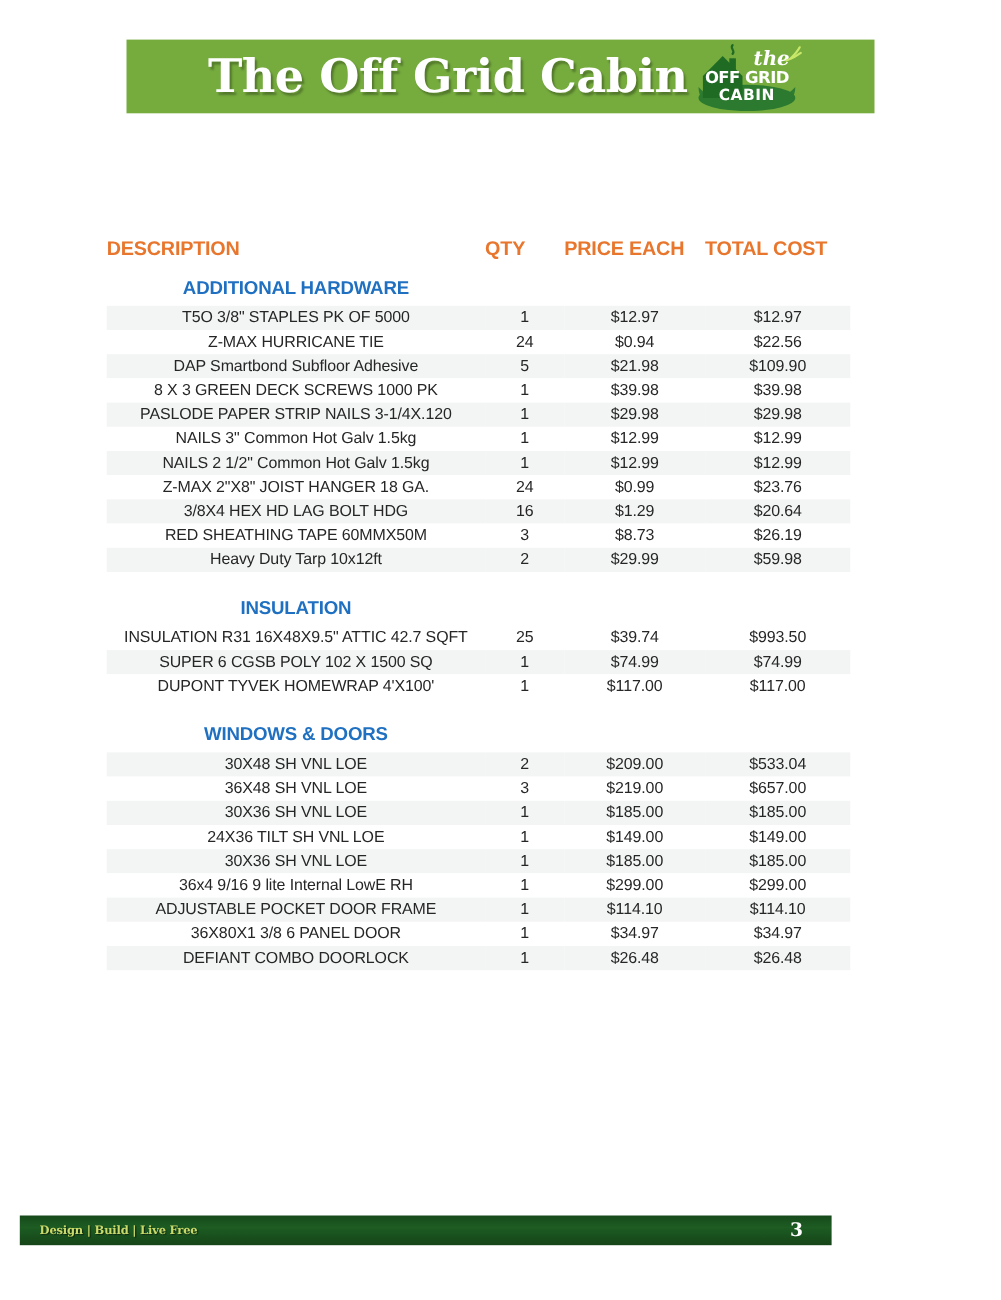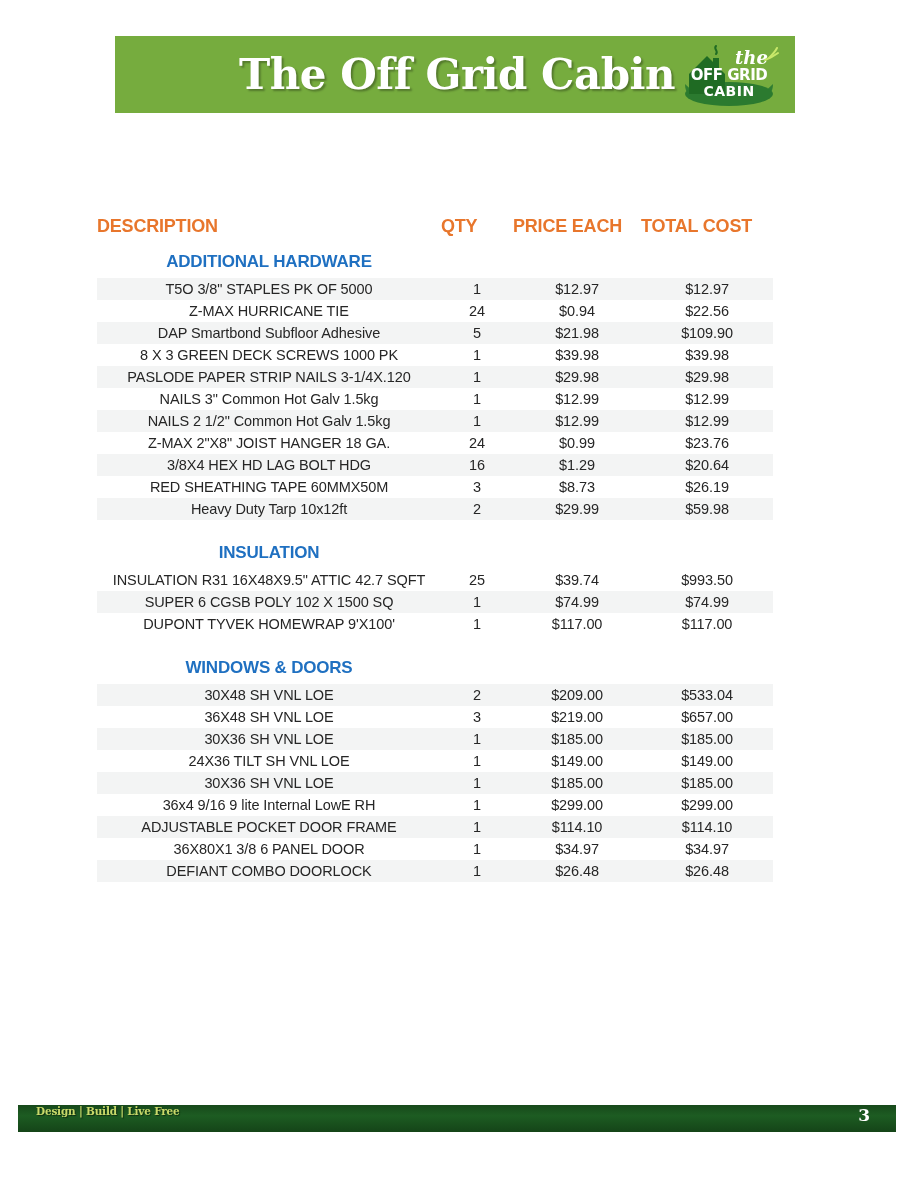--- a/index.html
+++ b/index.html
@@ -14,25 +14,25 @@
     font-family: "Liberation Sans", sans-serif;
     -webkit-font-smoothing: antialiased;
   }
 
   
   .banner {
     position: absolute;
     left: 115px;
     top: 36px;
     width: 680px;
-    height: 77px;
+    height: 67px;
     background: #76ac3e;
     display: flex;
     align-items: center;
-    justify-content: flex-end;
+    justify-content: center;
   }
   .banner-title {
     font-family: "DejaVu Serif", "Liberation Serif", serif;
     font-weight: bold;
     font-size: 42px;
     color: #ffffff;
     letter-spacing: -0.5px;
     margin-left: 24px;
     text-shadow: 2px 2px 2px rgba(0,0,0,0.30);
     white-space: nowrap;
@@ -105,25 +105,25 @@
   tr.item td.desc { text-align: center; }
   tr.item td.qty  { text-align: center; }
   tr.item td.price{ text-align: center; }
   tr.item td.total{ text-align: center; }
 
   
   .footer {
     position: absolute;
     left: 18px;
     top: 1105px;
-    width: 878px;
+    width: 738px;
     height: 27px;
     background: linear-gradient(to bottom, #17491b 0%, #1d5c22 40%, #154418 100%);
     display: flex;
-    align-items: flex-start;
+    align-items: center;
     justify-content: space-between;
   }
   .footer-tagline {
     font-family: "DejaVu Serif", "Liberation Serif", serif;
     font-weight: bold;
     font-size: 10.5px;
     color: #c9d96a;
     margin-left: 18px;
     letter-spacing: -0.2px;
     text-shadow: 1px 1px 1px rgba(0,0,0,0.5);
@@ -270,21 +270,21 @@
           <td class="price">$39.74</td>
           <td class="total">$993.50</td>
         </tr>
         <tr class="item odd">
           <td class="desc">SUPER 6 CGSB POLY 102 X 1500 SQ</td>
           <td class="qty">1</td>
           <td class="price">$74.99</td>
           <td class="total">$74.99</td>
         </tr>
         <tr class="item even">
-          <td class="desc">DUPONT TYVEK HOMEWRAP 9'X100'</td>
+          <td class="desc">DUPONT TYVEK HOMEWRAP 4'X100'</td>
           <td class="qty">1</td>
           <td class="price">$117.00</td>
           <td class="total">$117.00</td>
         </tr>
         <tr class="spacer">
           <td colspan="4"></td>
         </tr>
         <tr class="section">
           <td colspan="1">WINDOWS &amp; DOORS</td>
           <td></td>

